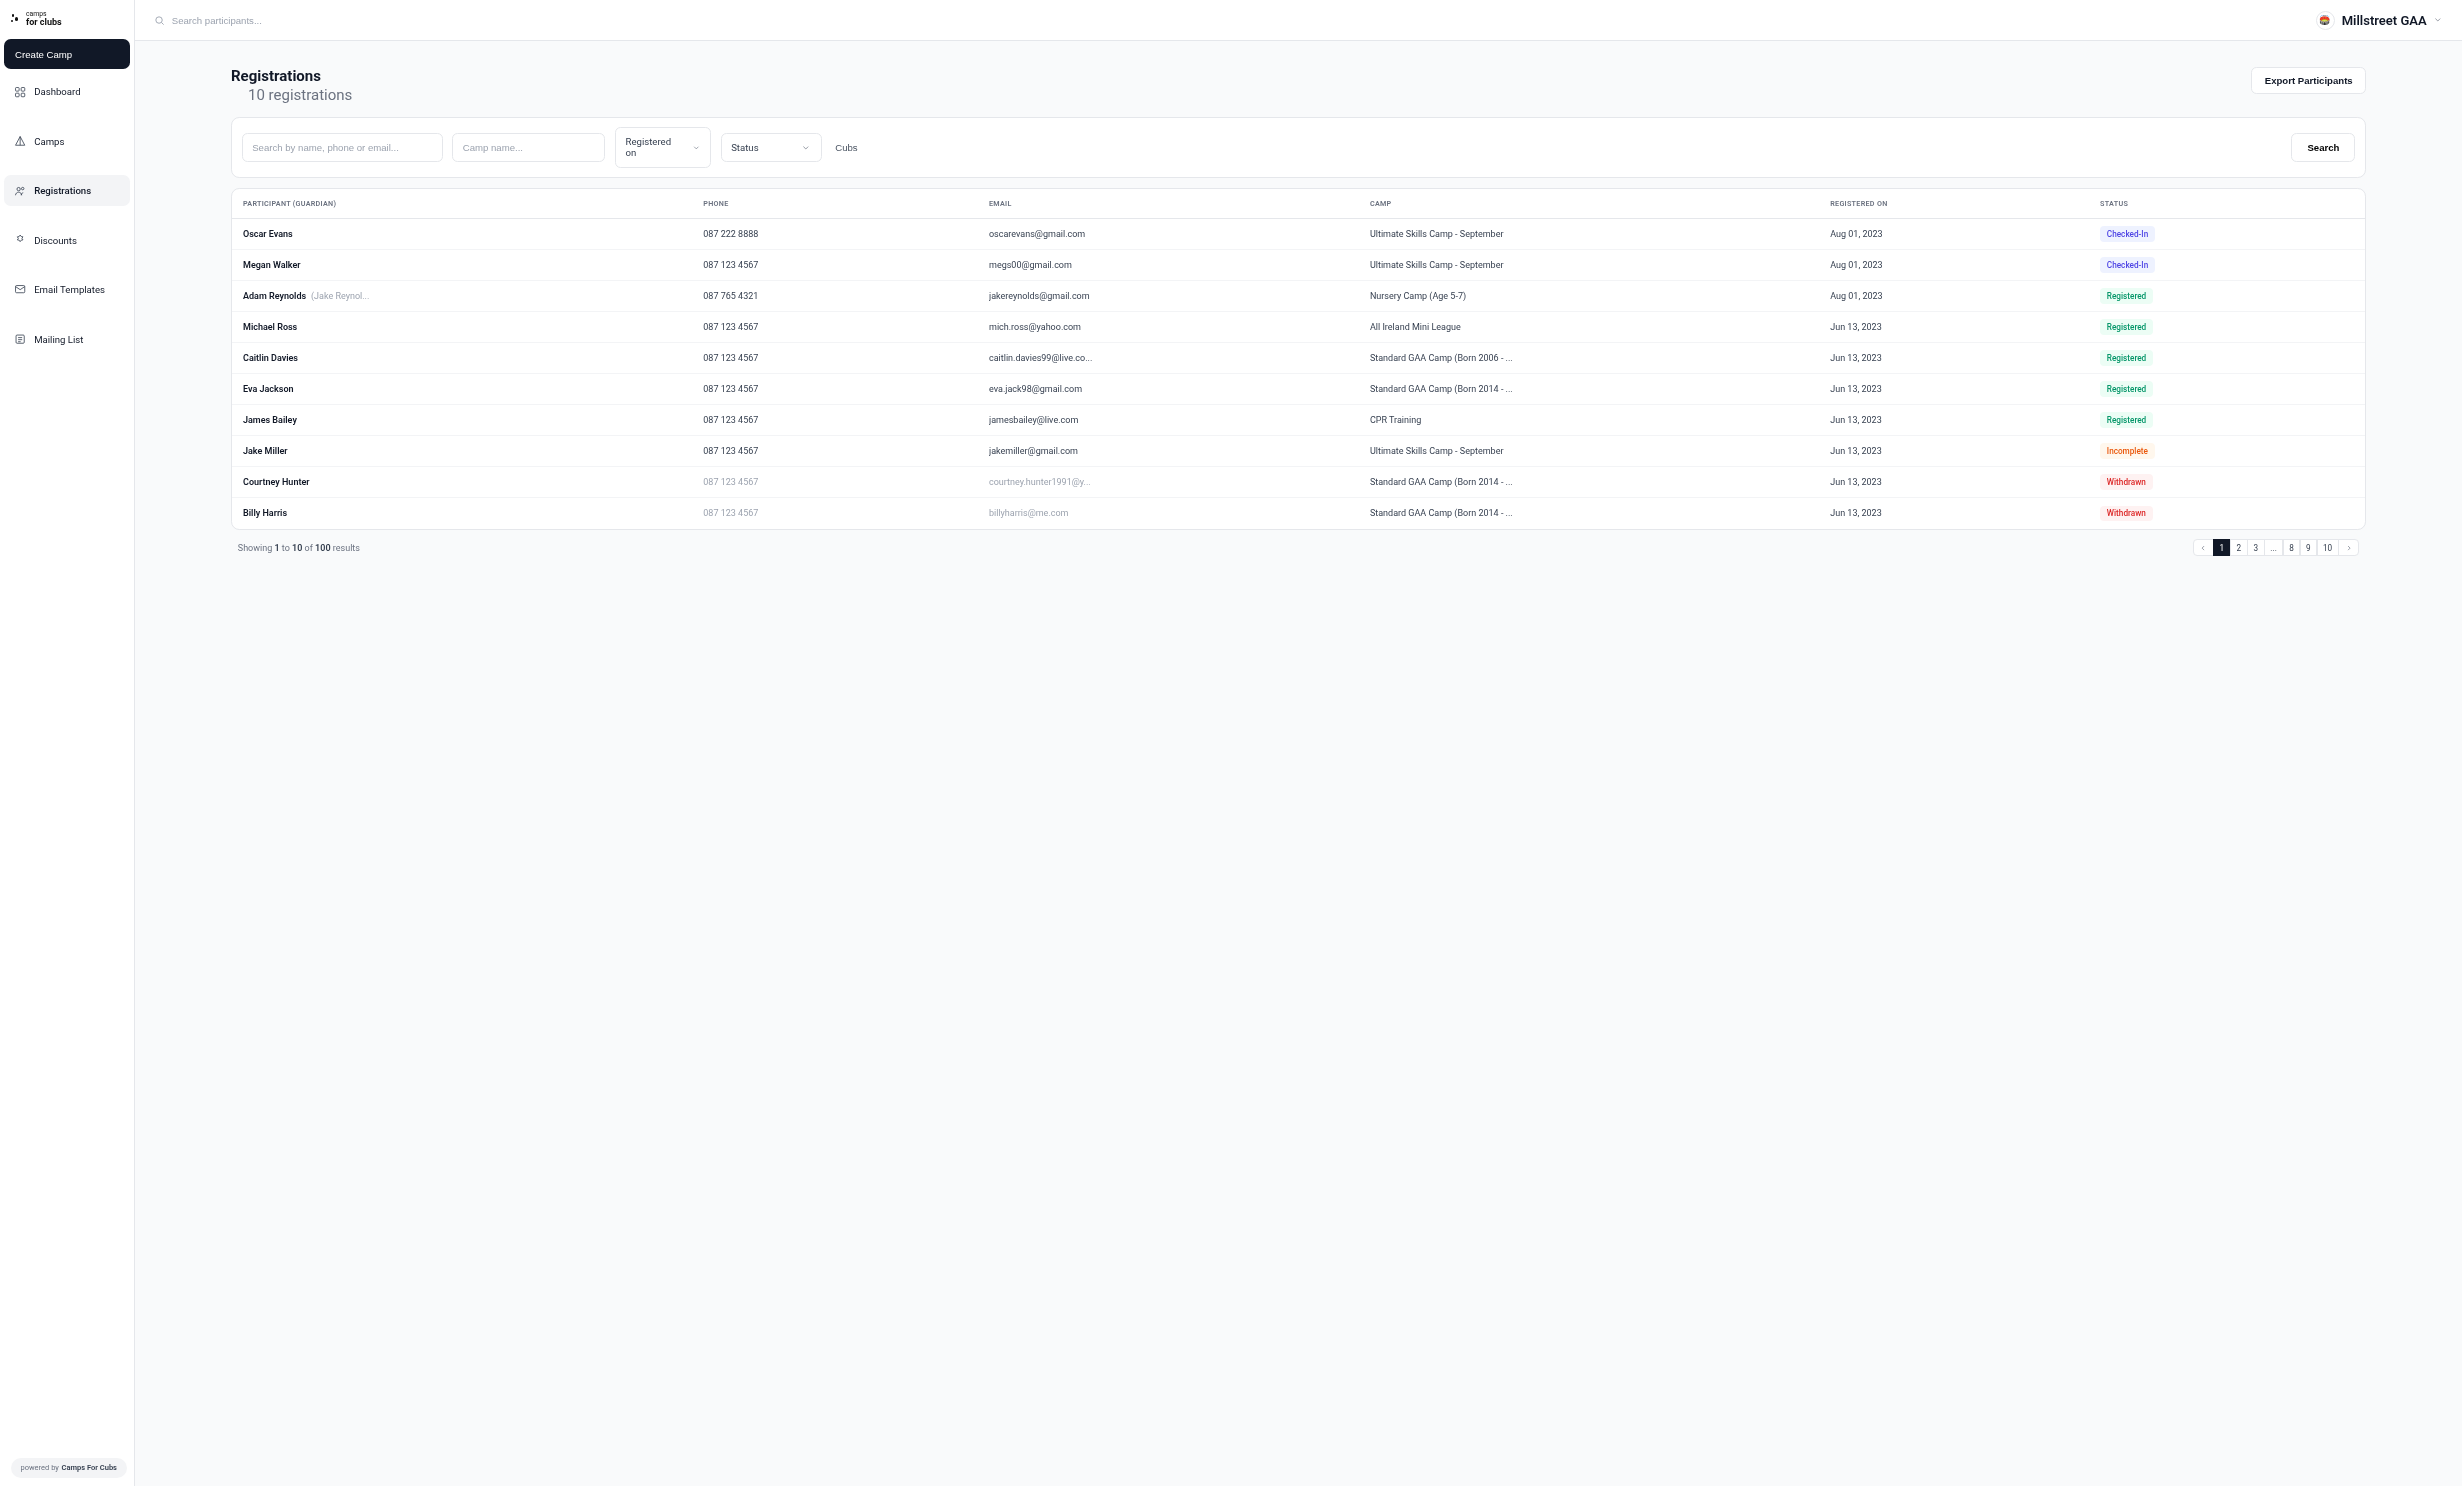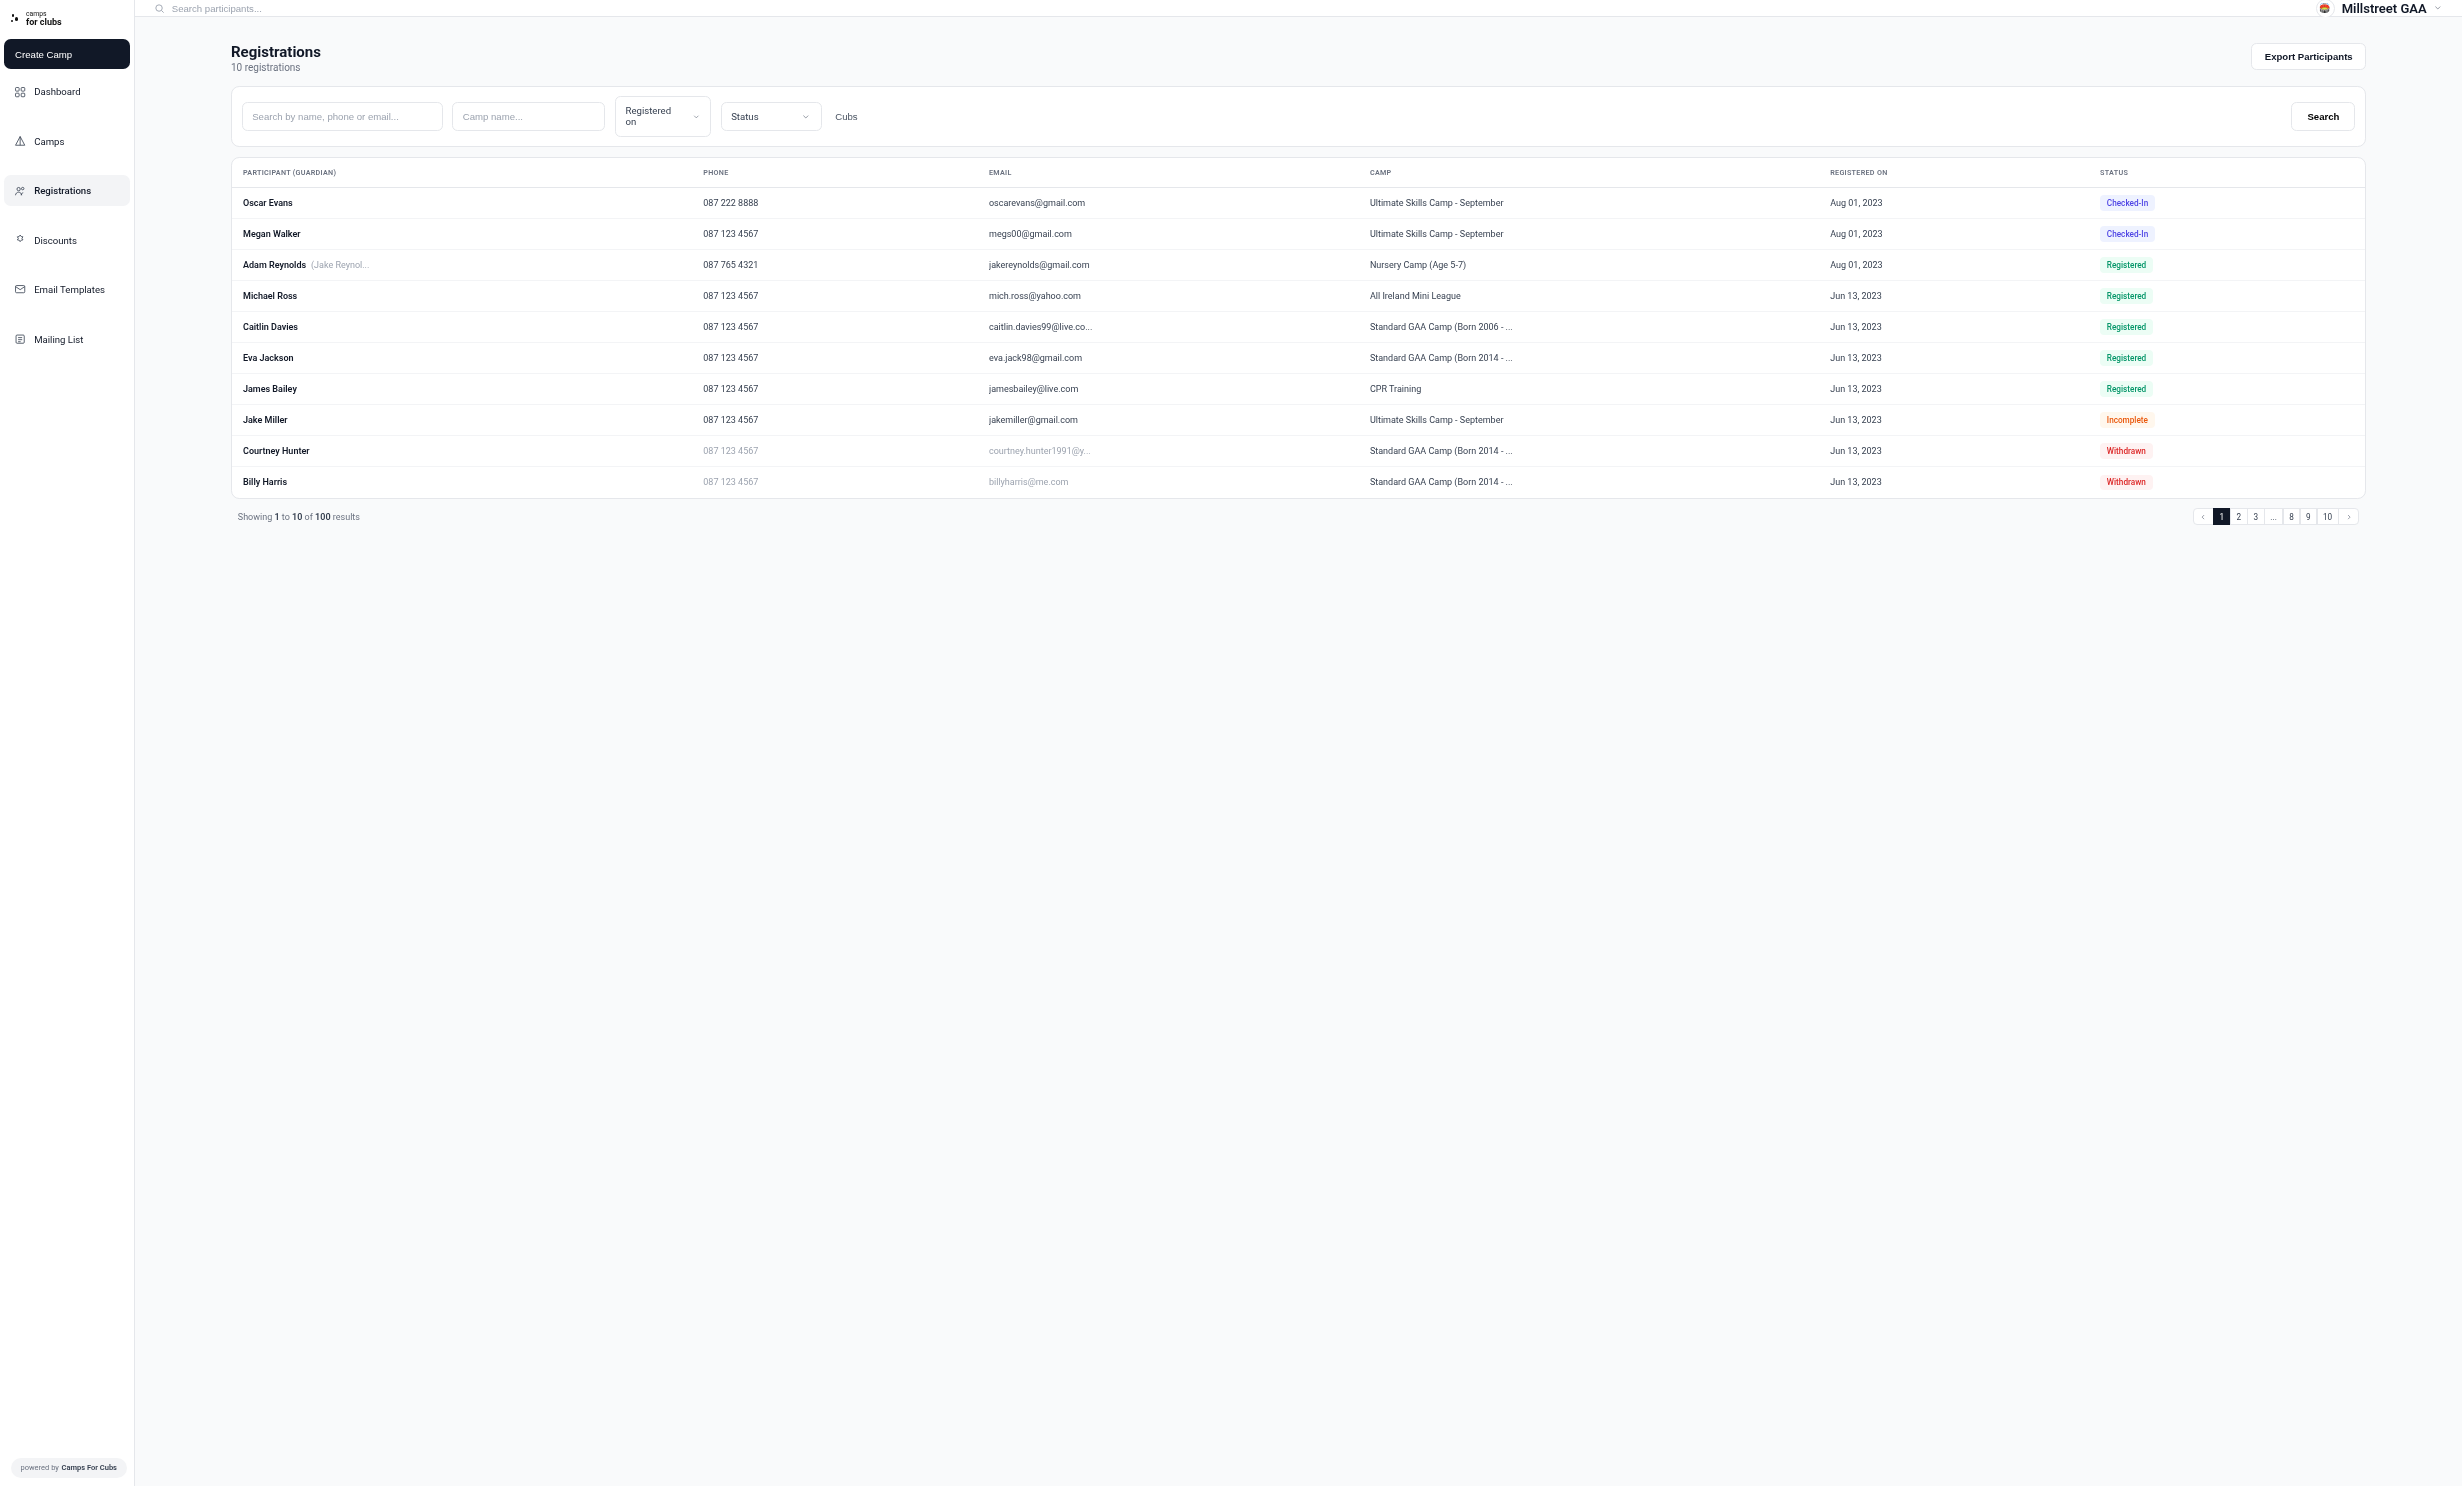--- a/index.html
+++ b/index.html
@@ -101,21 +101,21 @@
     }
     .powered-pill b { color: #374151; font-weight: 600; }
 
     .main {
       flex: 1;
       display: flex;
       flex-direction: column;
       min-width: 0;
     }
     .topbar {
-      height: 17px;
+      height: 41px;
       border-bottom: 0.7px solid #e5e7eb;
       display: flex;
       align-items: center;
       padding: 0 19px 0 19px;
       gap: 6px;
     }
     .search-wrap {
       display: flex;
       align-items: center;
       gap: 6.8px;
@@ -157,23 +157,24 @@
       align-items: flex-start;
       justify-content: space-between;
       margin-bottom: 12.3px;
     }
     .page-title {
       font-size: 15px;
       font-weight: 700;
       color: #111827;
     }
     .page-sub {
-      font-size: 10px;
+      font-size: 15px;
       color: #6b7280;
       margin-top: 1.4px;
+      margin-left: 17px;
     }
     .export-btn {
       background: #fff;
       border: 0.7px solid #e5e7eb;
       border-radius: 5.5px;
       padding: 6.8px 12.3px;
       font-size: 9.6px;
       font-weight: 600;
       cursor: pointer;
       color: #111827;

